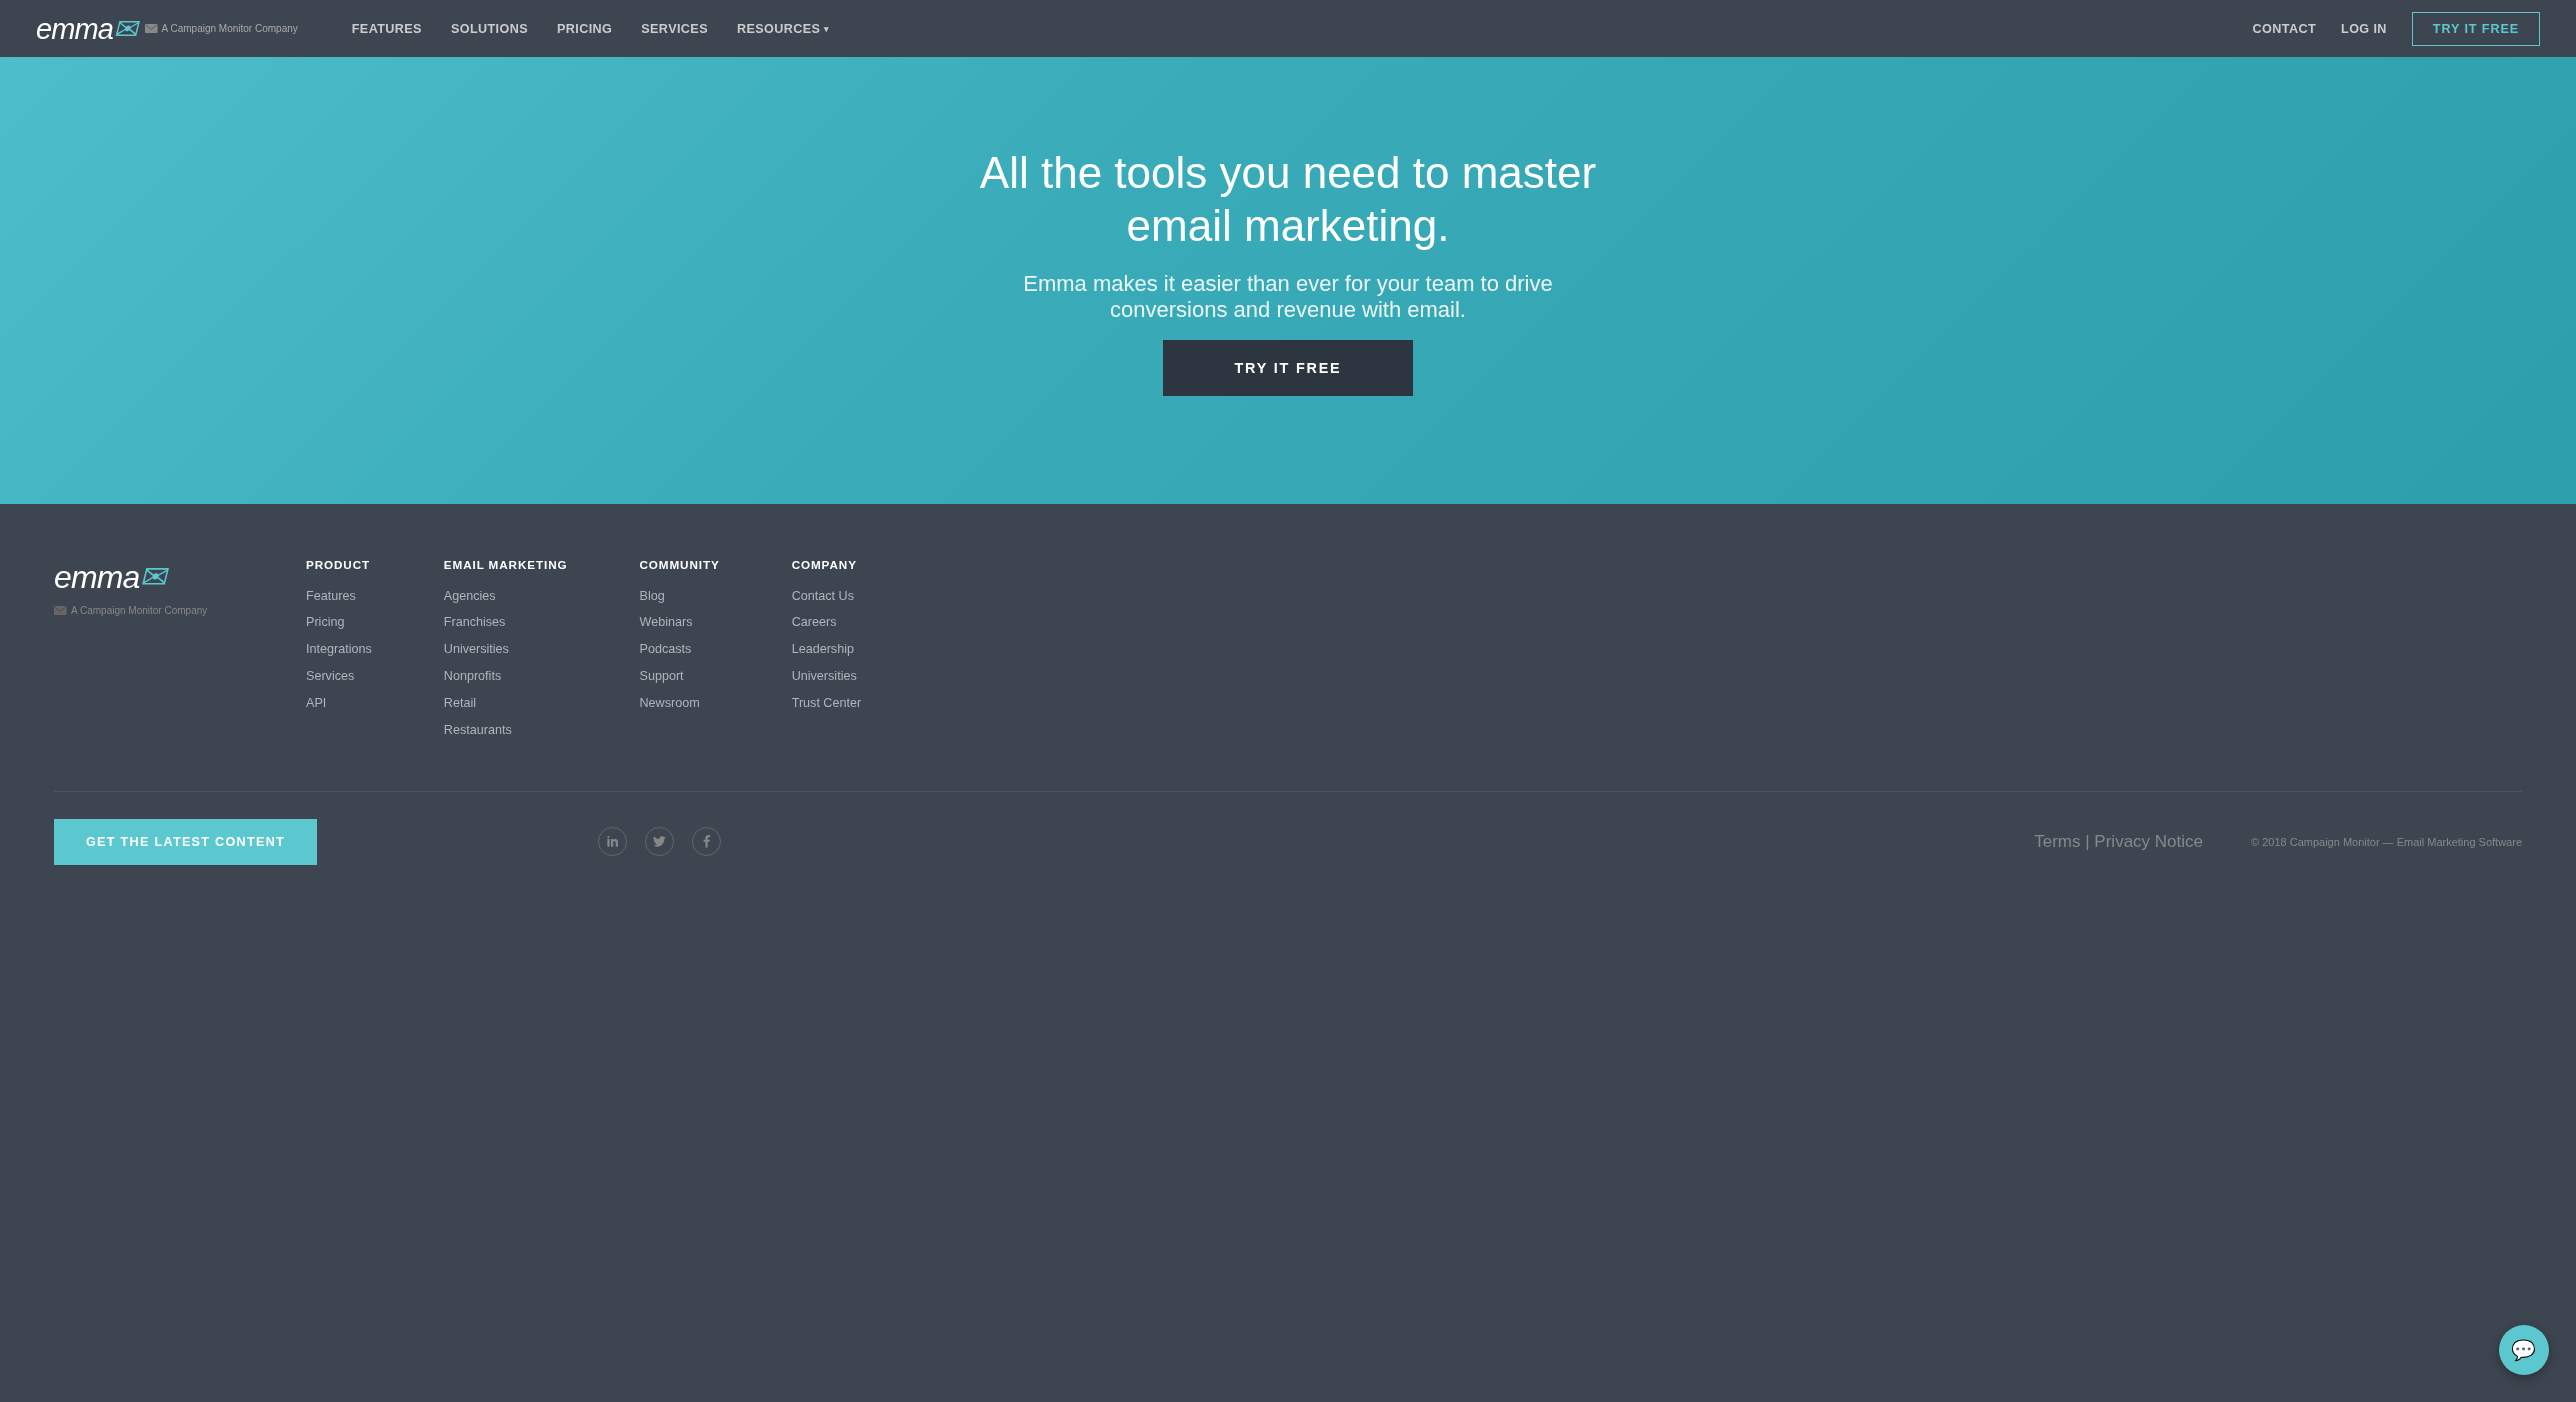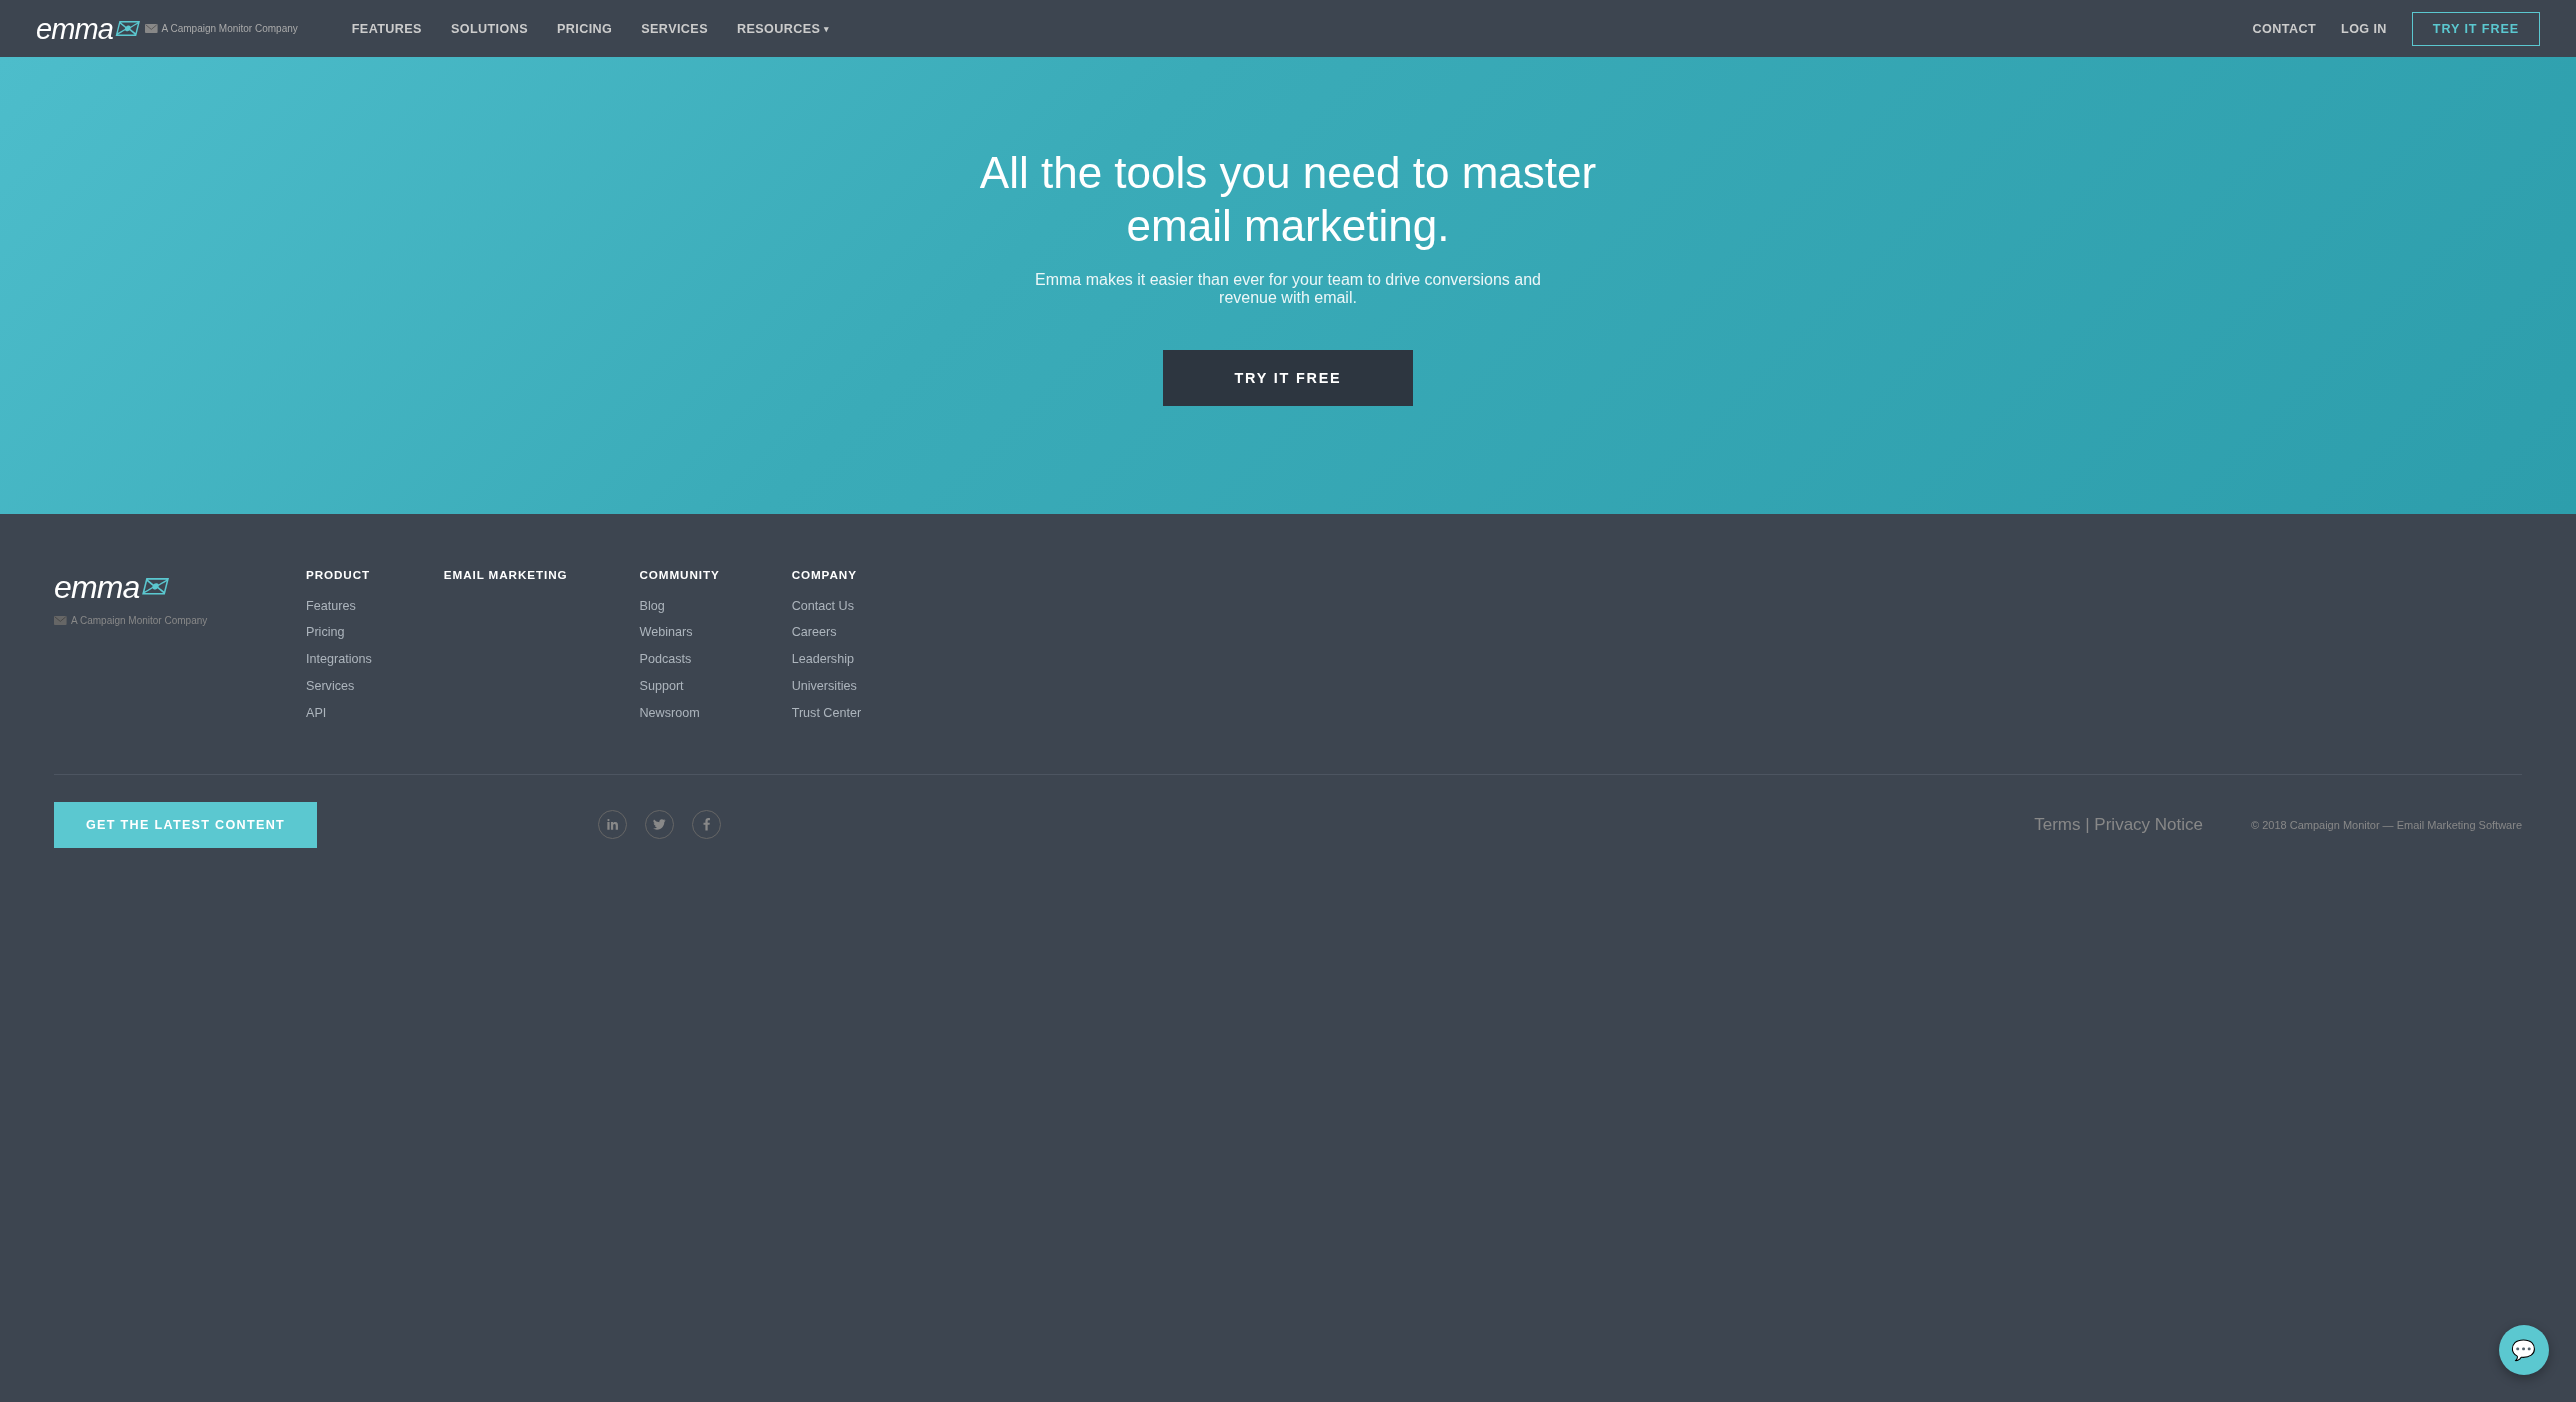--- a/index.html
+++ b/index.html
@@ -106,23 +106,23 @@
     .hero-title {
       color: #fff;
       font-size: 44px;
       font-weight: 300;
       line-height: 1.2;
       margin-bottom: 18px;
       max-width: 719px;
     }
     .hero-subtitle {
       color: rgba(255,255,255,0.9);
-      font-size: 16px;
+      font-size: 22px;
       font-weight: 300;
-      margin-bottom: 43px;
+      margin-bottom: 17px;
       max-width: 539px;
     }
     .btn-try-free-hero {
       background: #2d3640;
       color: #fff;
       border: none;
       padding: 20px 72px;
       font-size: 14.4px;
       font-weight: 700;
       letter-spacing: 1.8px;
@@ -334,20 +334,28 @@
           <li><a href="#">Features</a></li>
           <li><a href="#">Pricing</a></li>
           <li><a href="#">Integrations</a></li>
           <li><a href="#">Services</a></li>
           <li><a href="#">API</a></li>
         </ul>
       </div>
 
       <div>
         <div class="footer-col-title">EMAIL MARKETING</div>
+        <ul class="footer-col-links">
+          <li><a href="#">Agencies</a></li>
+          <li><a href="#">Franchises</a></li>
+          <li><a href="#">Universities</a></li>
+          <li><a href="#">Nonprofits</a></li>
+          <li><a href="#">Retail</a></li>
+          <li><a href="#">Restaurants</a></li>
+        </ul>
       </div>
 
       <div>
         <div class="footer-col-title">COMMUNITY</div>
         <ul class="footer-col-links">
           <li><a href="#">Blog</a></li>
           <li><a href="#">Webinars</a></li>
           <li><a href="#">Podcasts</a></li>
           <li><a href="#">Support</a></li>
           <li><a href="#">Newsroom</a></li>

